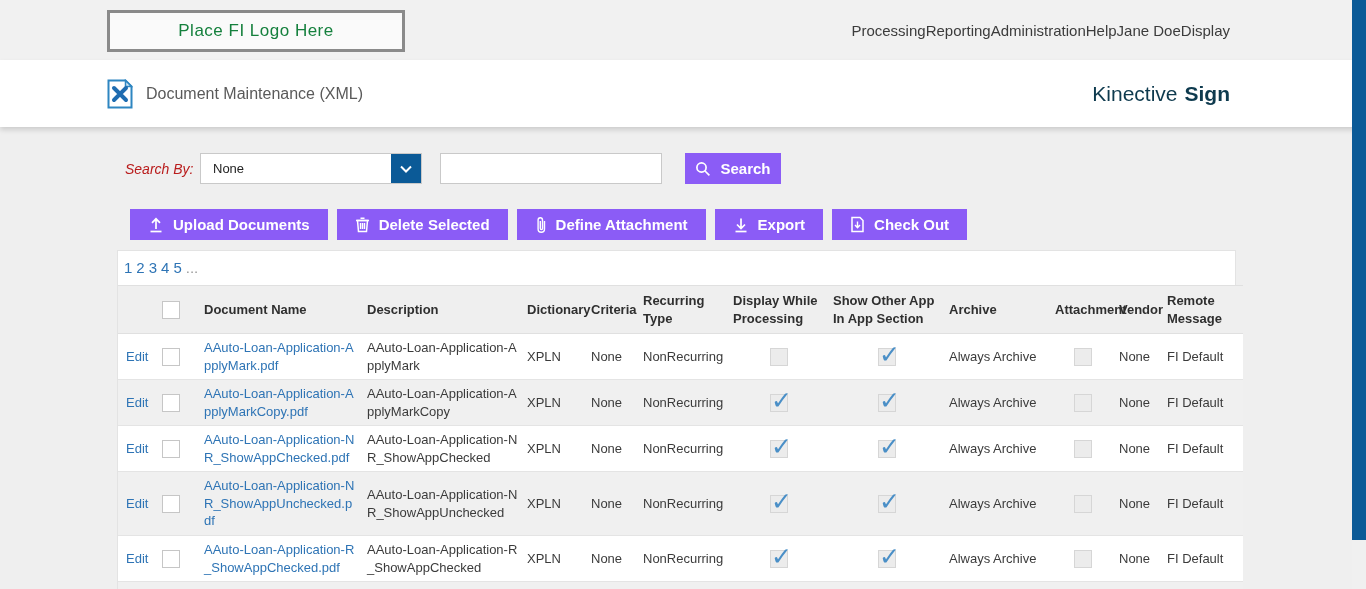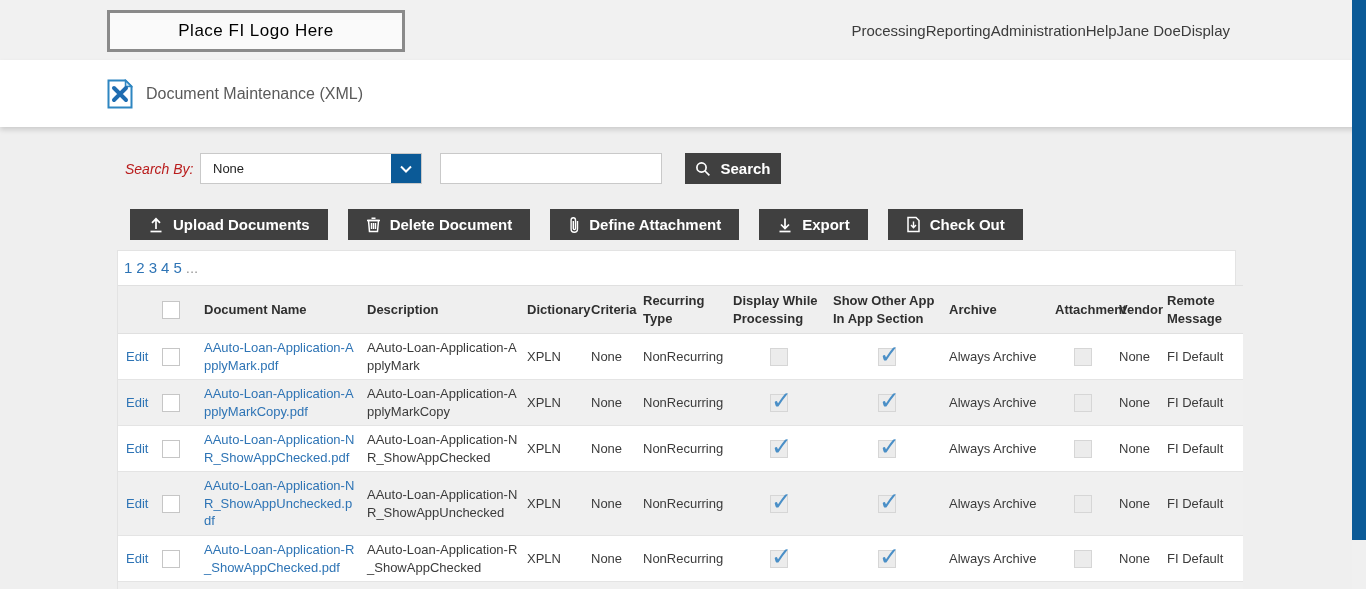--- a/index.html
+++ b/index.html
@@ -3,21 +3,21 @@
 <meta charset="utf-8">
 <style>
   * { margin:0; padding:0; box-sizing:border-box; }
   html,body { width:1366px; height:589px; overflow:hidden;
     font-family:"Liberation Sans", sans-serif; background:#efefef; color:#3b3b3b; }
 
   
   .topbar { position:relative; height:60px; background:#f1f1f1; }
   .logo-box { position:absolute; left:107px; top:10px; width:298px; height:42px;
     background:#fafafa; border:3px solid #8a8a8a; display:flex; align-items:center;
-    justify-content:center; font-size:17px; color:#000000; letter-spacing:.5px; }
+    justify-content:center; font-size:17px; color:#15803d; letter-spacing:.5px; }
   .topnav { position:absolute; right:136px; top:0; height:60px; display:flex;
     align-items:center; }
   .topnav a { font-size:15px; color:#3c3c3c; text-decoration:none; cursor:pointer; }
 
   
   .band { position:relative; height:67px; background:#ffffff;
     box-shadow:0 3px 5px rgba(0,0,0,.14); }
   .band-left { position:absolute; left:107px; top:0; height:100%; display:flex;
     align-items:center; gap:13px; }
   .page-title { font-size:16px; color:#5a5a5a; }
@@ -29,27 +29,27 @@
   .search-row { position:absolute; left:125px; top:153px; display:flex; align-items:center; }
   .search-label { font-size:14px; color:#b91c1c; width:75px;font-style:italic; }
   .select { position:relative; width:222px; height:31px; background:#fff;
     border:1px solid #c9c9c9; display:flex; align-items:center; cursor:pointer; }
   .select .sel-val { font-size:13px; color:#222; padding-left:12px; }
   .select .sel-btn { position:absolute; right:0; top:0; width:30px; height:29px;
     background:#0b5a97; display:flex; align-items:center; justify-content:center; }
   .search-input { margin-left:18px; width:222px; height:31px; border:1px solid #c9c9c9;
     background:#fff; font-size:13px; padding:0 8px; outline:none;
     font-family:"Liberation Sans",sans-serif; }
-  .btn { background:#404040; color:#fff; border:none; height:31px; display:inline-flex;
+  .btn { background:#8b5cf6; color:#fff; border:none; height:31px; display:inline-flex;
     align-items:center; justify-content:center; gap:9px; font-size:15px; font-weight:bold;
     cursor:pointer; font-family:"Liberation Sans",sans-serif; }
   .search-btn { margin-left:23px; width:96px; }
 
   
-  .toolbar { position:absolute; left:130px; top:209px; display:flex; gap:20px; }
+  .toolbar { position:absolute; left:130px; top:209px; display:flex; gap:9px; }
   .toolbar .btn { padding:0 18px; }
 
   
   .panel { position:absolute; left:117px; top:250px; width:1119px; background:#fff;
     border:1px solid #e3e3e3; padding-bottom:40px; }
   .pager { padding:8px 6px 9px 6px; font-size:15px; }
   .pager a { color:#2e74b5; text-decoration:none; margin-right:4px; cursor:pointer; }
   .pager .dots { color:#9a9a9a; }
 
   table { border-collapse:collapse; table-layout:fixed; width:1117px; font-size:13px; }
@@ -113,20 +113,24 @@
   <div class="band-left">
     <span>
       <svg width="26" height="30" viewBox="0 0 26 30">
         <path d="M1.5 1.5 h17 l6 6 v21 h-23 z" fill="#fff" stroke="#2e86c1" stroke-width="2"></path>
         <path d="M18.5 1.5 l6 6 h-6 z" fill="#cfe4f3" stroke="#2e86c1" stroke-width="1.5"></path>
         <path d="M7 9 L19 21 M19 9 L7 21" stroke="#1f6cb0" stroke-width="4" stroke-linecap="round"></path>
       </svg>
     </span>
     <span class="page-title">Document Maintenance (XML)</span>
   </div>
+  <div class="brand">
+    <span>Kinective</span>
+    <b>Sign</b>
+  </div>
 </div>
 
 <div class="search-row">
   <span class="search-label">Search By:</span>
   <div class="select">
     <span class="sel-val">None</span>
     <span class="sel-btn">
       <svg width="12" height="8" viewBox="0 0 12 8">
           <path d="M1 1.5 L6 6.5 L11 1.5" fill="none" stroke="#ffffff" stroke-width="2"></path>
         </svg>
@@ -154,21 +158,21 @@
     </span>
     <span>Upload Documents</span>
   </button>
   <button class="btn">
     <span>
       <svg width="15" height="17" viewBox="0 0 15 17">
           <path d="M2.5 4.5 h10 l-1 11 h-8 z" fill="none" stroke="#fff" stroke-width="1.5"></path>
           <path d="M1 4.5 H14 M5.5 2.2 h4 M5.5 7 v6 M7.5 7 v6 M9.5 7 v6" stroke="#fff" stroke-width="1.4"></path>
         </svg>
     </span>
-    <span>Delete Document</span>
+    <span>Delete Selected</span>
   </button>
   <button class="btn">
     <span>
       <svg width="12" height="18" viewBox="0 0 12 18">
           <path d="M9.5 5 v8 a3.2 3.2 0 0 1 -6.4 0 V4 a2.2 2.2 0 0 1 4.4 0 v8.5 a1.1 1.1 0 0 1 -2.2 0 V5" fill="none" stroke="#fff" stroke-width="1.4"></path>
         </svg>
     </span>
     <span>Define Attachment</span>
   </button>
   <button class="btn">

